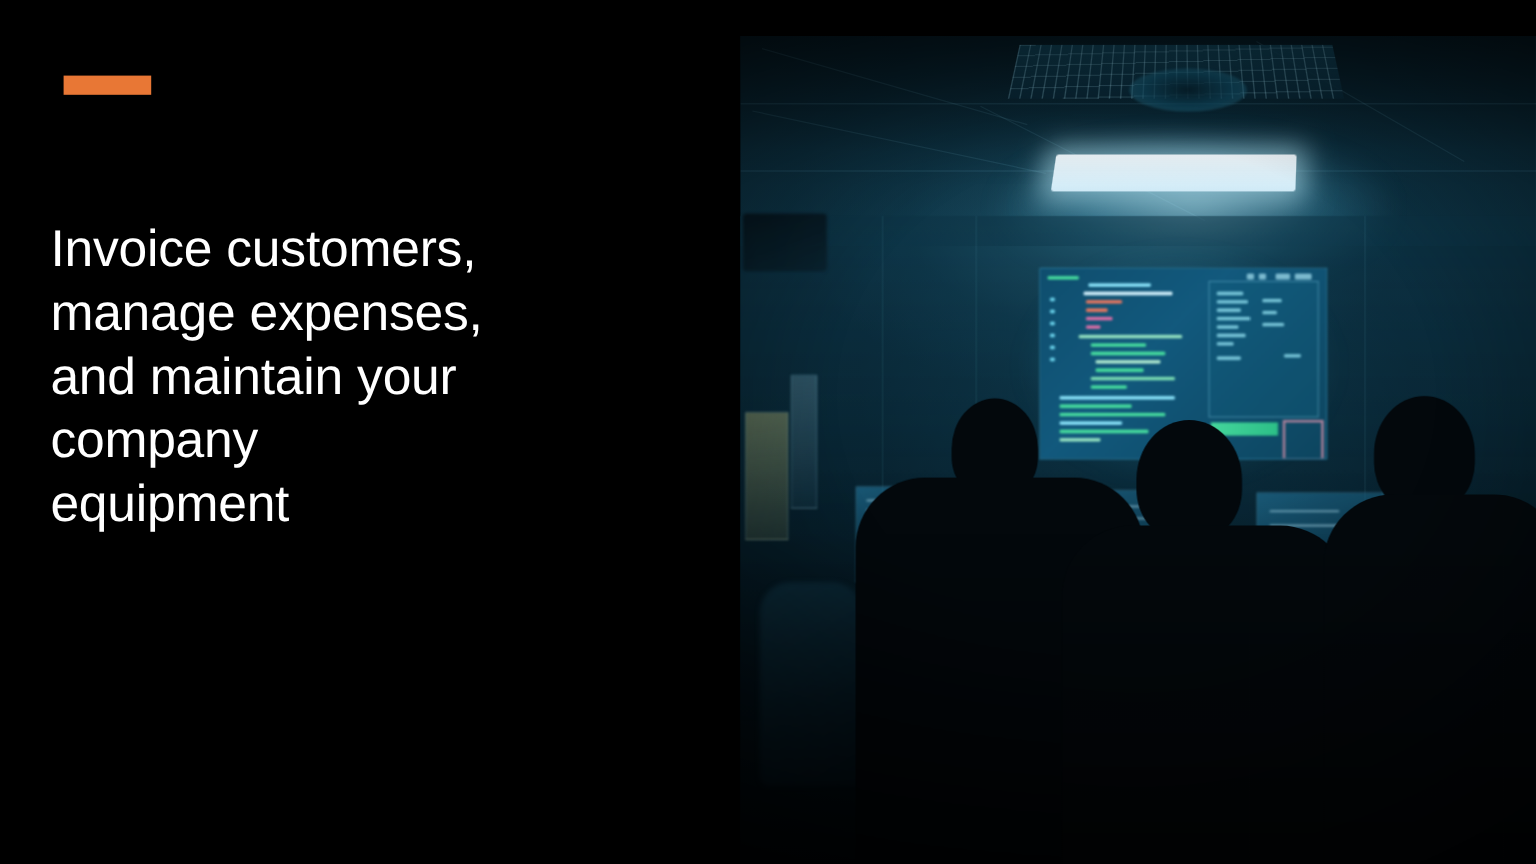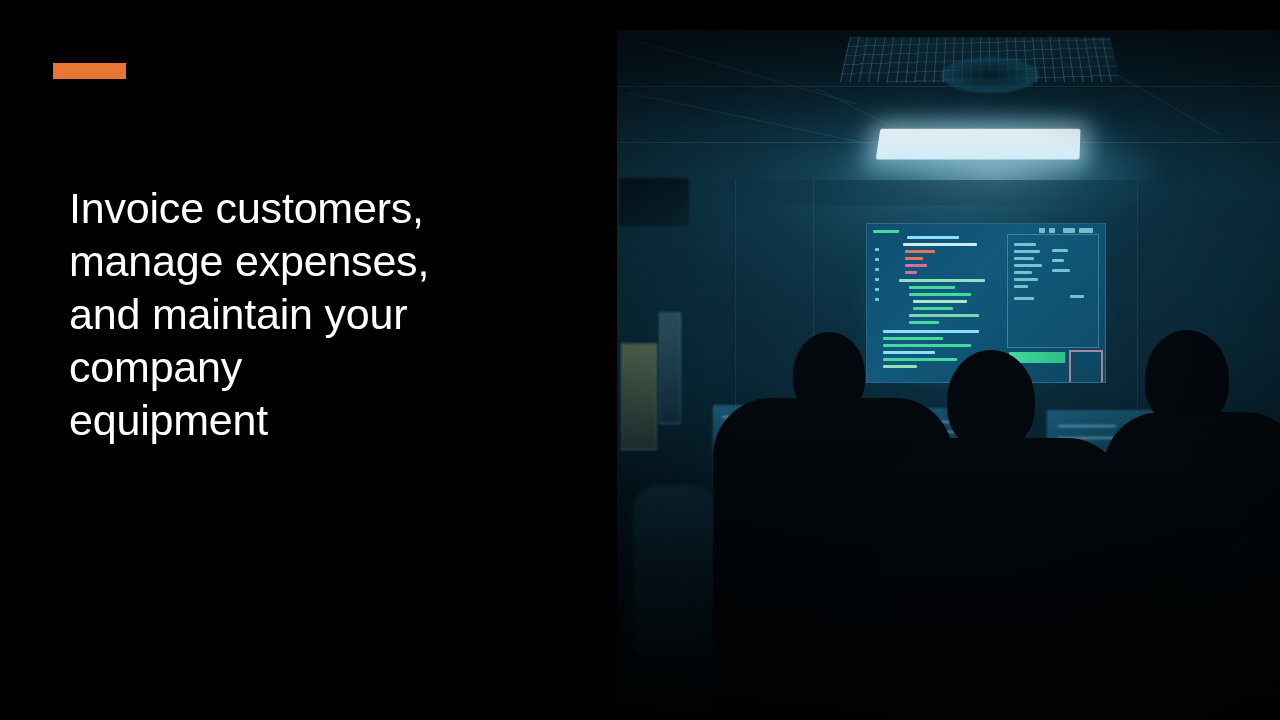--- a/index.html
+++ b/index.html
@@ -36,21 +36,21 @@
     position: absolute;
     left: 53px;
     top: 63px;
     width: 73px;
     height: 16px;
     background: #E87735;
   }
 
   .headline {
     position: absolute;
-    left: 69px;
+    left: 42px;
     top: 182px;
     width: 520px;
     color: #FFFFFF;
     font-size: 43px;
     line-height: 53px;
     font-weight: 400;
     letter-spacing: -0.2px;
     white-space: pre-line;
   }
 

